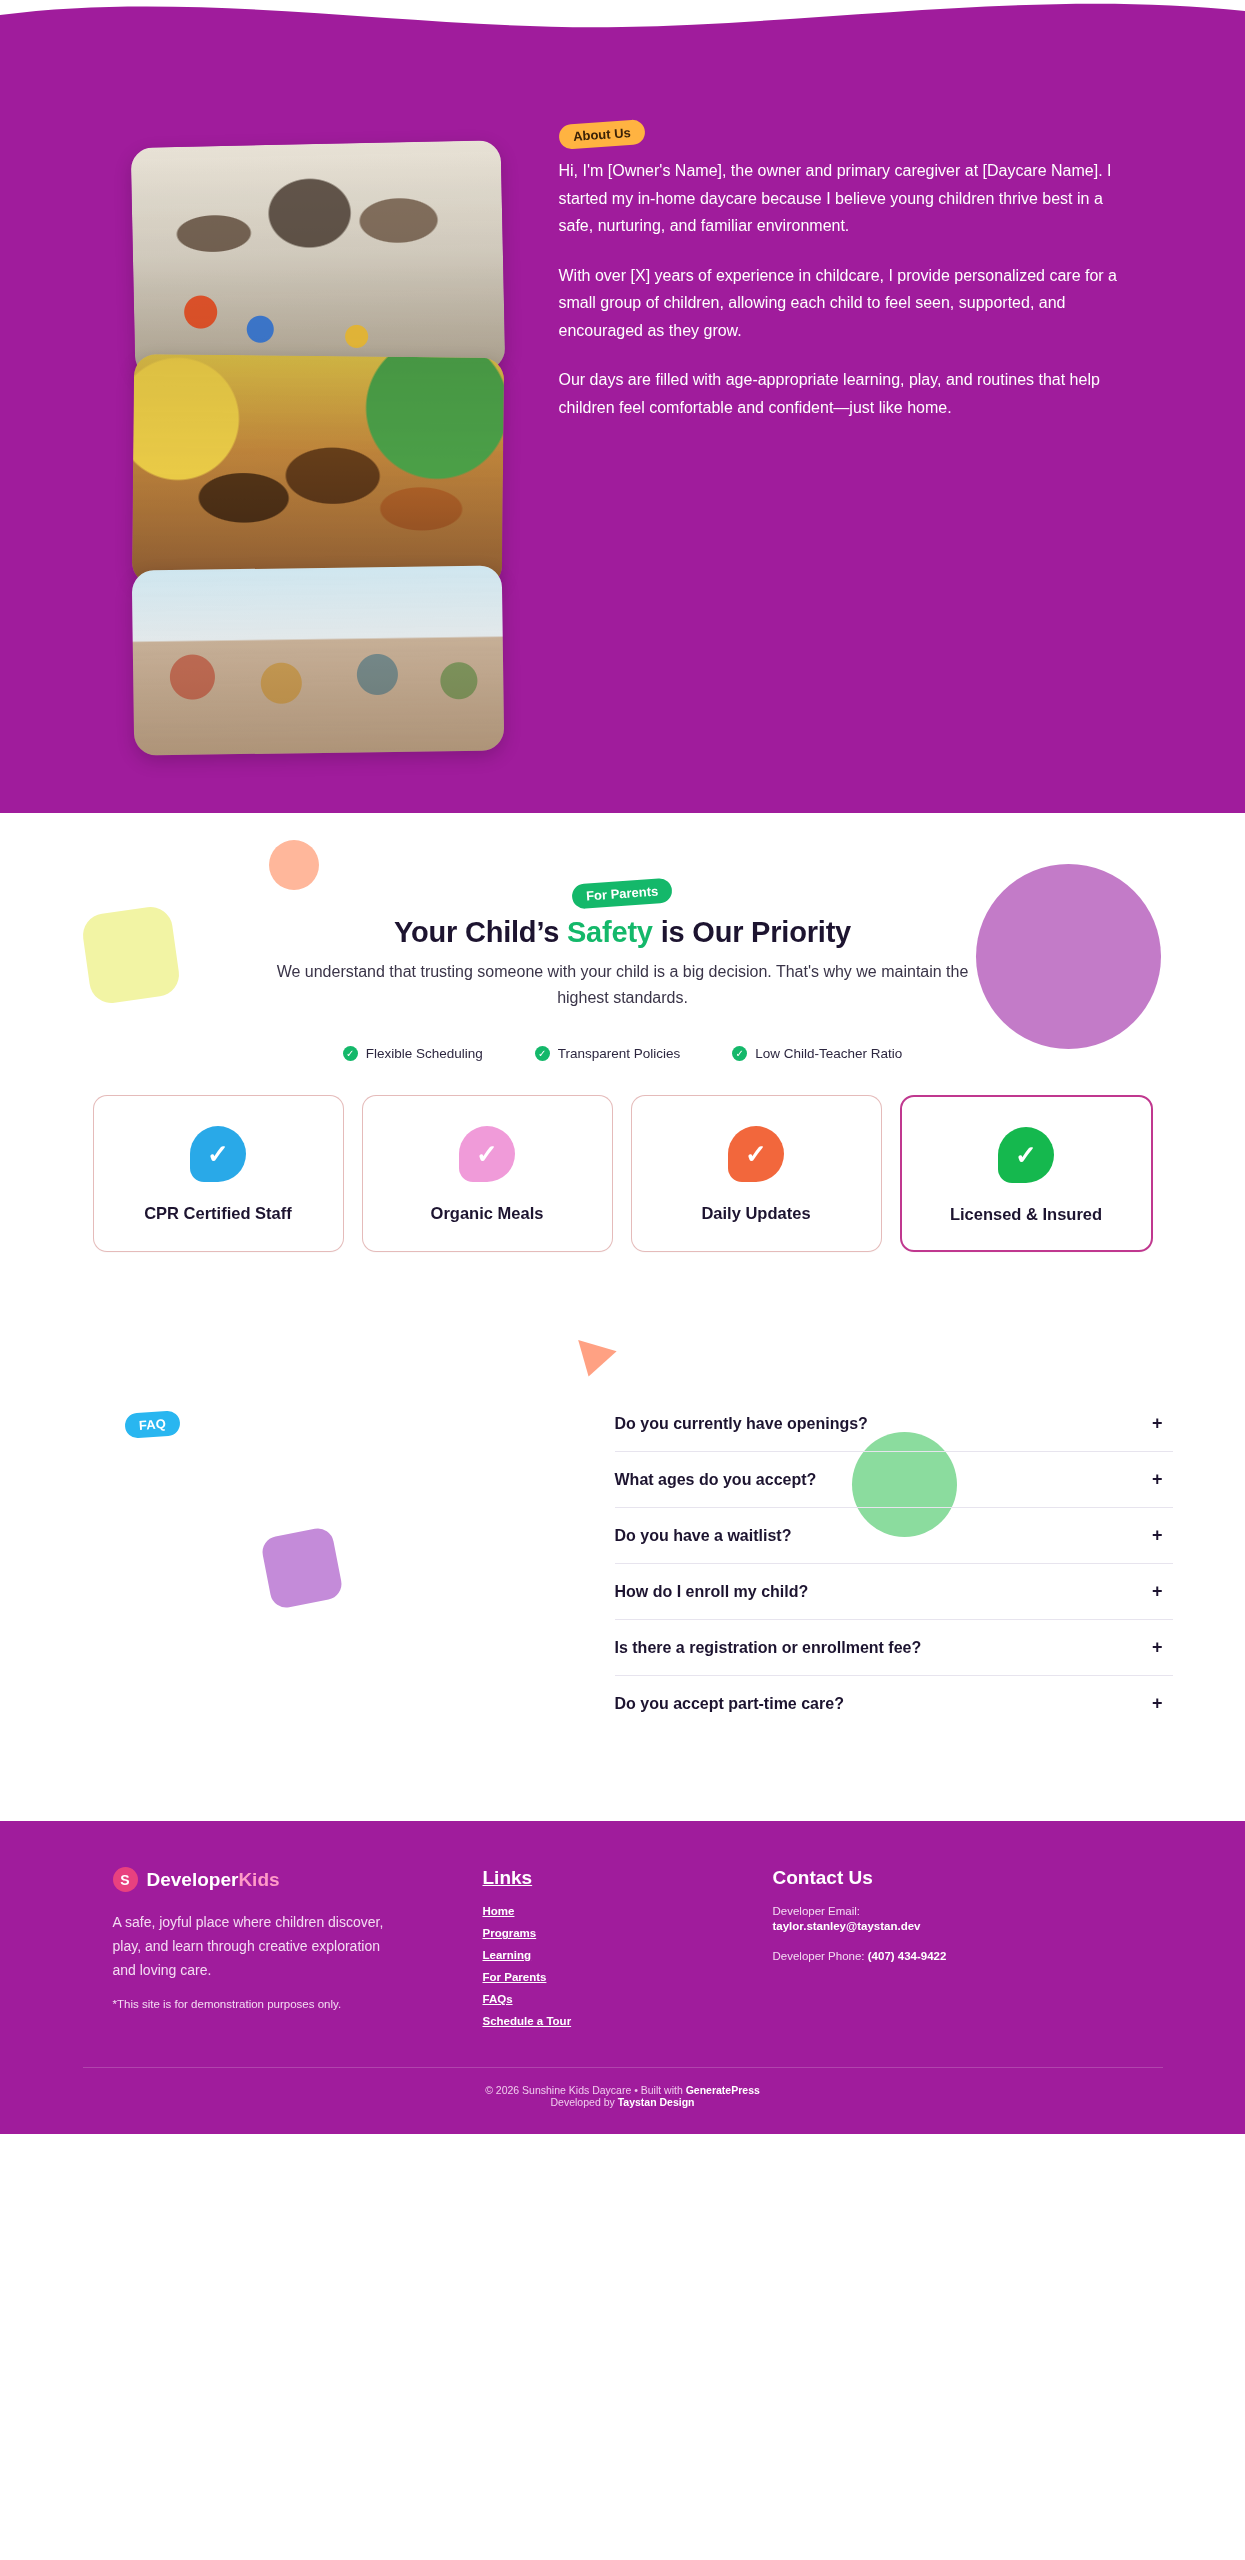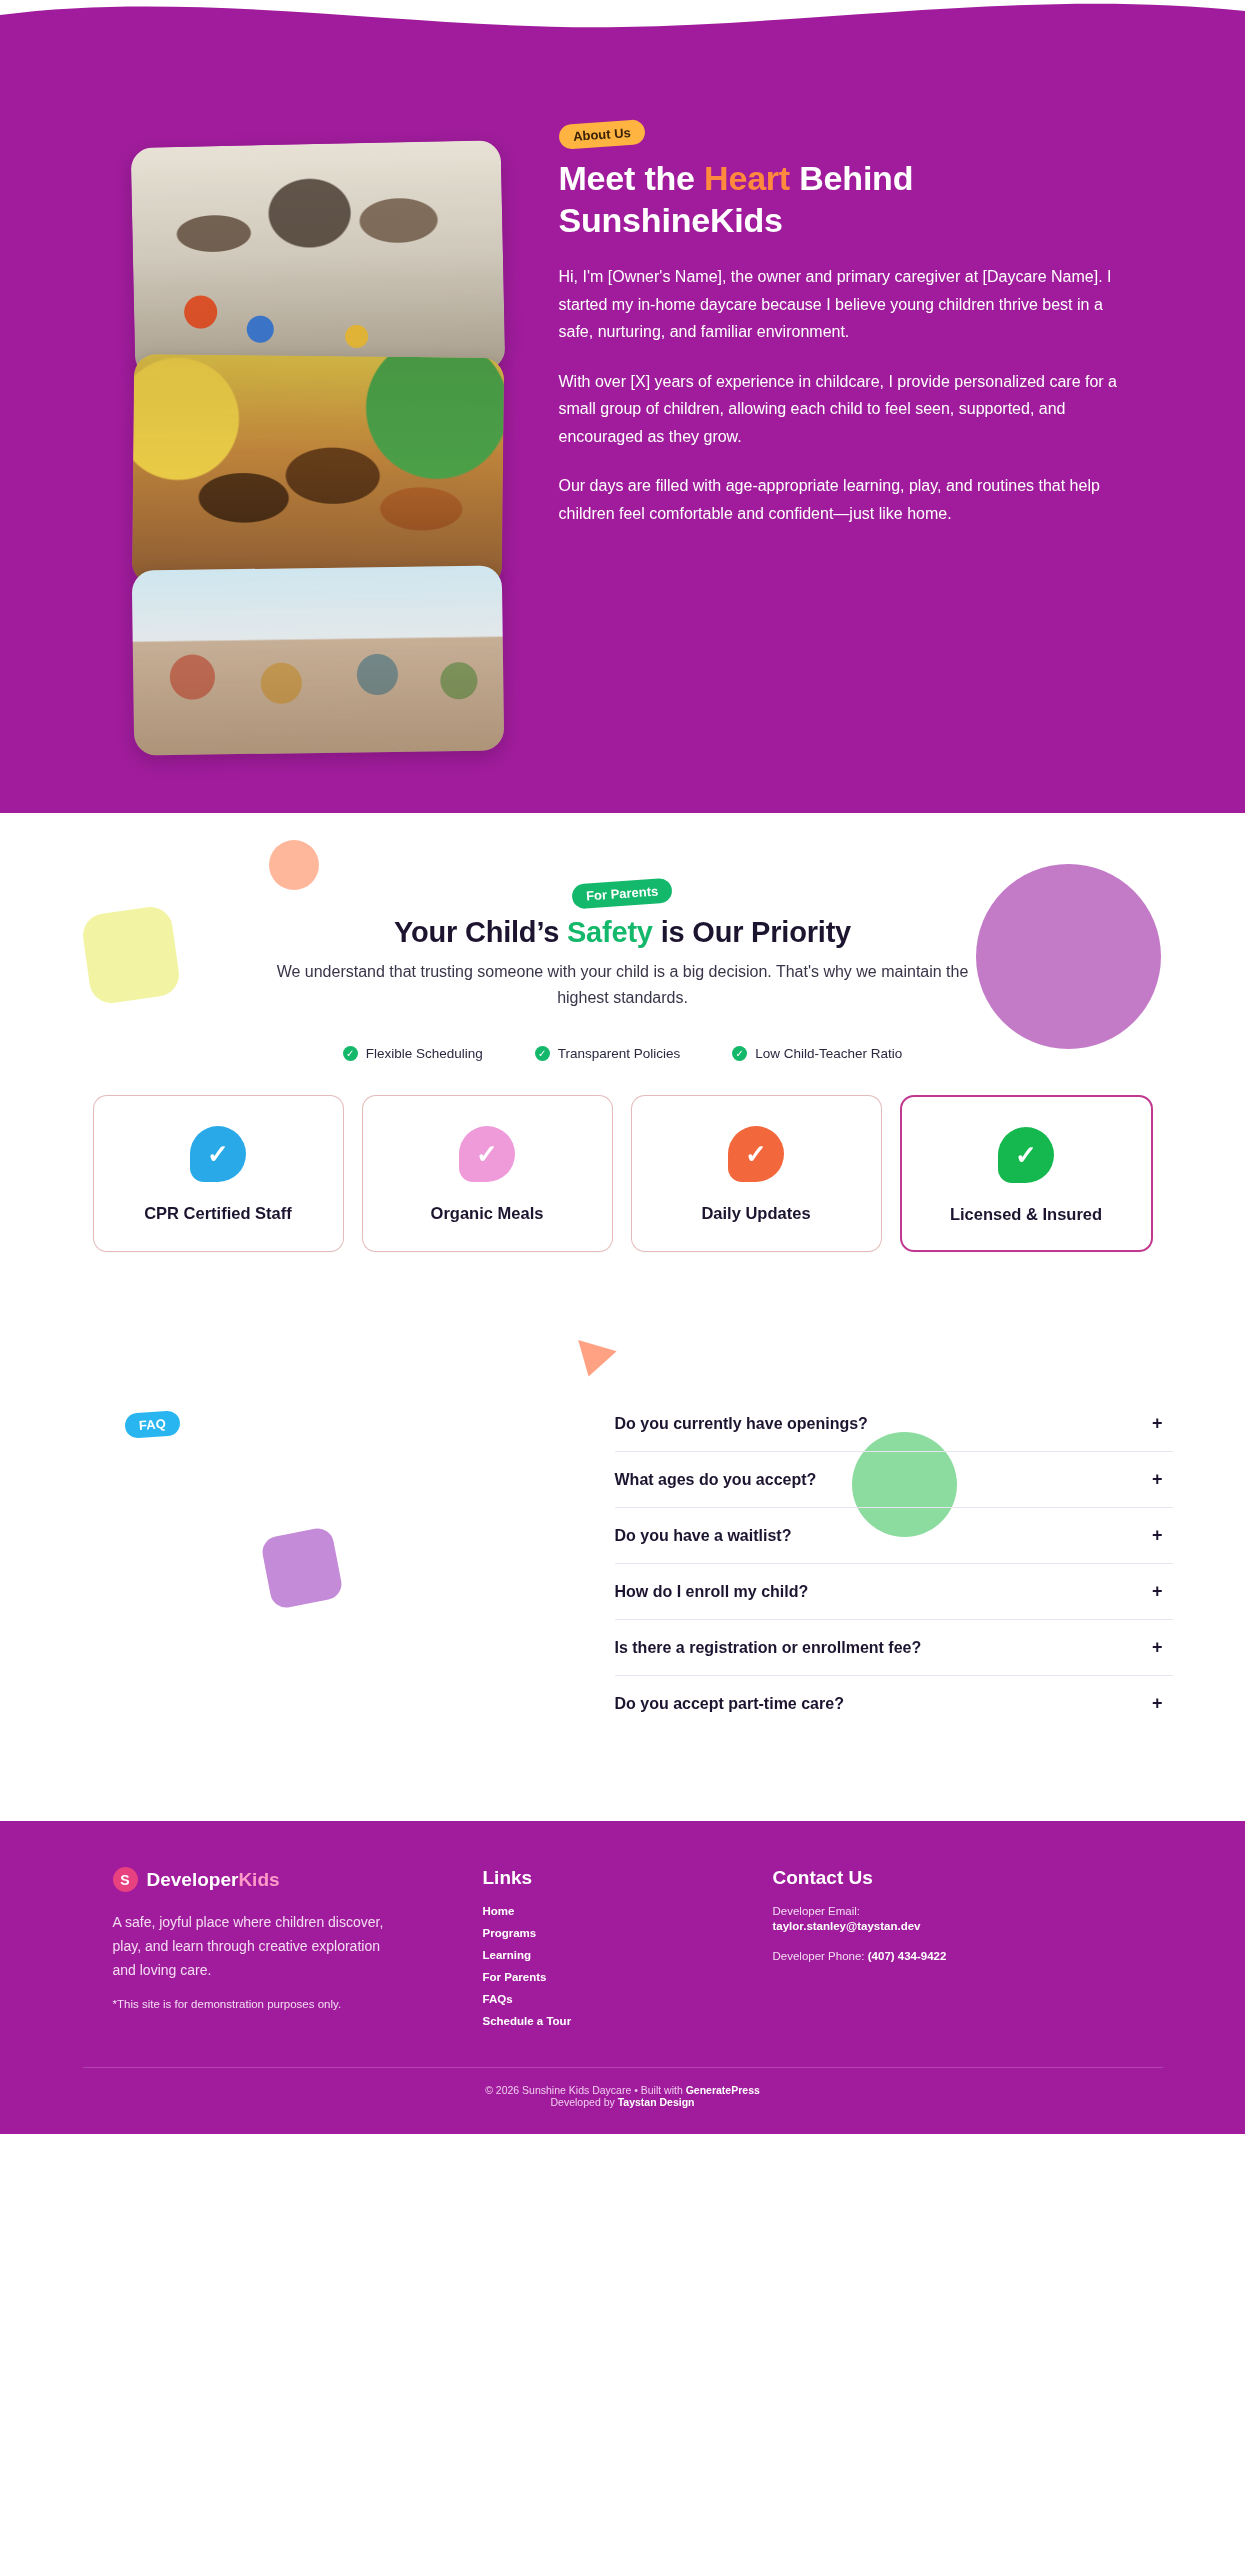--- a/index.html
+++ b/index.html
@@ -257,21 +257,21 @@
   .brand-row { display: flex; align-items: center; gap: 9px; margin-bottom: 18px; }
   .brand-mark {
     width: 25px; height: 25px; border-radius: 50%;
     background: #E8417F; color: #fff; font-weight: 800; font-size: 14px;
     display: flex; align-items: center; justify-content: center;
   }
   .brand-name { font-size: 19px; font-weight: 800; }
   .brand-name .hl { color: #FF9BC8; }
   .f-text { font-size: 14px; line-height: 1.72; color: #f4dcf3; max-width: 280px; }
   .f-note { margin-top: 16px; font-size: 11.5px; color: #f4dcf3; }
-  .f-col-links { width: 250px; flex: 0 0 250px; }
+  .f-col-links { width: 250px; flex: 0 0 250px; text-decoration: underline; }
   .f-h3 { font-size: 19px; font-weight: 800; margin-bottom: 16px; }
   .f-link { display: block; font-size: 11.5px; font-weight: 700; color: #ffffff; text-decoration: none; margin-bottom: 10px; }
   .f-col-contact { flex: 1; }
   .c-label { font-size: 11.5px; color: #f4dcf3; margin-bottom: 3px; }
   .c-value { font-size: 11.5px; font-weight: 800; color: #ffffff; margin-bottom: 18px; }
   .c-inline { font-size: 11.5px; color: #f4dcf3; }
   .c-inline b { color: #ffffff; }
   .footer-bottom {
     border-top: 1px solid rgba(255,255,255,0.18);
     width: 1080px; margin: 0 auto;
@@ -296,23 +296,20 @@
 
     <div class="about-inner">
       <div class="photo-stack">
         <div class="photo p1 ph-a"></div>
         <div class="photo p2 ph-b"></div>
         <div class="photo p3 ph-c"></div>
       </div>
 
       <div class="about-text">
         <span class="pill pill-about">About Us</span>
-        <h2 class="about-h2">
-          <span>Meet the </span><span class="hl">Heart</span><span> Behind SunshineKids</span>
-        </h2>
         <p class="about-p">Hi, I'm [Owner's Name], the owner and primary caregiver at [Daycare Name]. I started my in-home daycare because I believe young children thrive best in a safe, nurturing, and familiar environment.</p>
         <p class="about-p">With over [X] years of experience in childcare, I provide personalized care for a small group of children, allowing each child to feel seen, supported, and encouraged as they grow.</p>
         <p class="about-p">Our days are filled with age-appropriate learning, play, and routines that help children feel comfortable and confident—just like home.</p>
       </div>
     </div>
 
     <div class="about-bottom-curve">
       <svg width="1245" height="46" viewBox="0 0 1245 46" preserveAspectRatio="none" aria-hidden="true">
         <path d="M0,0 L1245,0 L1245,18 C1040,44 830,2 622,8 C420,14 200,48 0,30 Z" fill="#A01C9C"></path>
       </svg>

